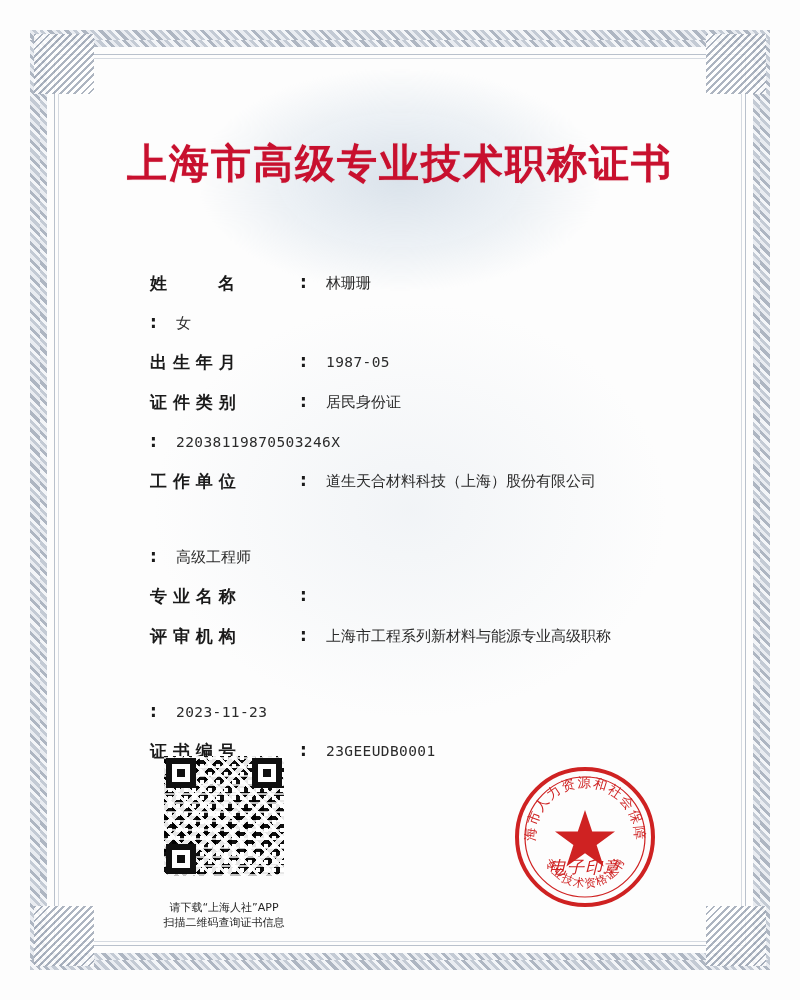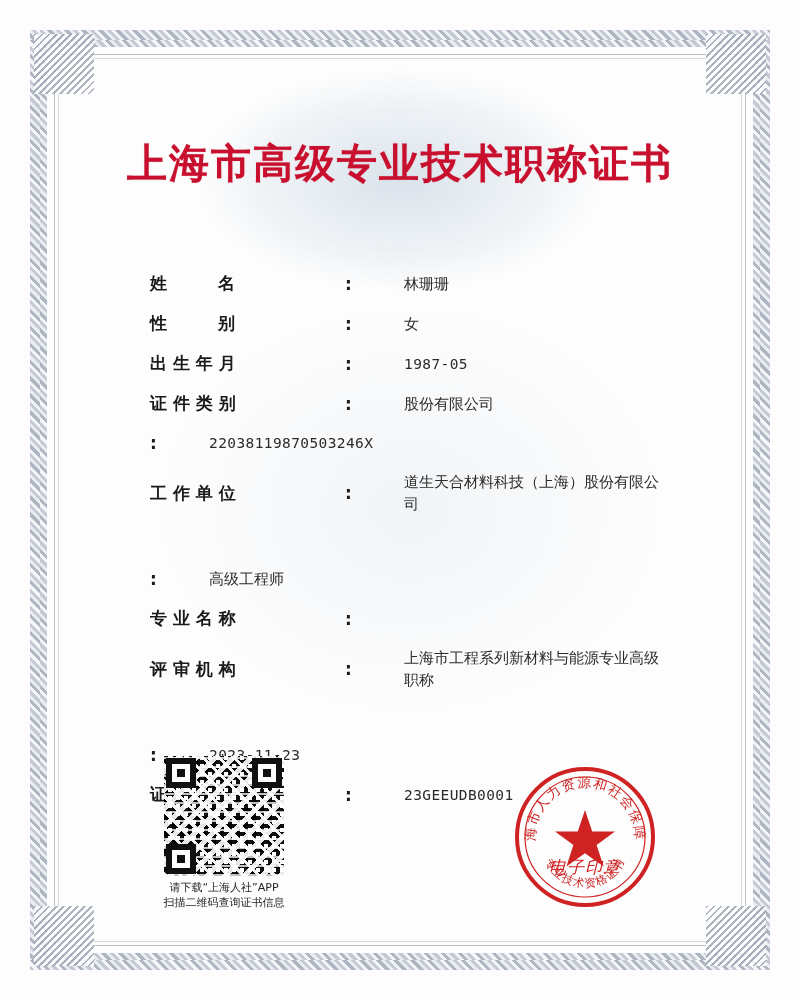--- a/index.html
+++ b/index.html
@@ -125,23 +125,22 @@
     position: absolute;
     left: 150px;
     top: 272px;
     width: 520px;
   }
   .field-group { margin-bottom: 0; }
   .group-gap { height: 36px; }
 
   .field-row {
     display: flex;
-    align-items: center;
+    align-items: flex-start;
     margin-bottom: 17px;
-    gap: 45px;
   }
   .field-label {
     flex: 0 0 150px;
     font-size: 17px;
     font-weight: bold;
     color: #1a1a1a;
     letter-spacing: 0px;
     white-space: pre;
     font-family: "DejaVu Sans", "Liberation Sans", sans-serif;
   }
@@ -151,20 +150,21 @@
     font-weight: bold;
     color: #1a1a1a;
     font-family: "DejaVu Sans", "Liberation Sans", sans-serif;
   }
   .field-value {
     flex: 1 1 auto;
     font-size: 15px;
     color: #2b2b2b;
     line-height: 22px;
     font-family: "DejaVu Sans", "Liberation Sans", sans-serif;
+    margin-left: 12px;
   }
   .field-value.mono {
     font-family: "DejaVu Sans Mono", "Liberation Mono", monospace;
     font-size: 14.5px;
     letter-spacing: .4px;
   }
   .field-value .line2 { display: block; }
 
   
   .qr-wrap {
@@ -205,21 +205,21 @@
     position: absolute;
     left: 5px; top: 5px;
     width: 8px; height: 8px;
     background: #101010;
   }
   .qr-eye.tl { left: 2px; top: 2px; }
   .qr-eye.tr { right: 2px; top: 2px; }
   .qr-eye.bl { left: 2px; bottom: 2px; }
 
   .qr-caption {
-    margin-top: 4px;
+    margin-top: 24px;
     font-size: 11px;
     line-height: 15px;
     color: #1f1f1f;
     font-family: "DejaVu Sans", "Liberation Sans", sans-serif;
     white-space: pre-line;
   }
 
   
   .seal {
     position: absolute;
@@ -263,33 +263,32 @@
 
   <div class="fields">
 
     <div class="field-group">
       <div class="field-row">
         <div class="field-label">姓　　　名</div>
         <div class="field-colon">:</div>
         <div class="field-value">林珊珊</div>
       </div>
       <div class="field-row">
-        <div class="field-label">性　　　别</div>
         <div class="field-colon">:</div>
         <div class="field-value">女</div>
       </div>
       <div class="field-row">
         <div class="field-label">出 生 年 月</div>
         <div class="field-colon">:</div>
         <div class="field-value mono">1987-05</div>
       </div>
       <div class="field-row">
         <div class="field-label">证 件 类 别</div>
         <div class="field-colon">:</div>
-        <div class="field-value">股份有限公司</div>
+        <div class="field-value">居民身份证</div>
       </div>
       <div class="field-row">
         <div class="field-colon">:</div>
         <div class="field-value mono">22038119870503246X</div>
       </div>
       <div class="field-row">
         <div class="field-label">工 作 单 位</div>
         <div class="field-colon">:</div>
         <div class="field-value">道生天合材料科技（上海）股份有限公司</div>
       </div>

